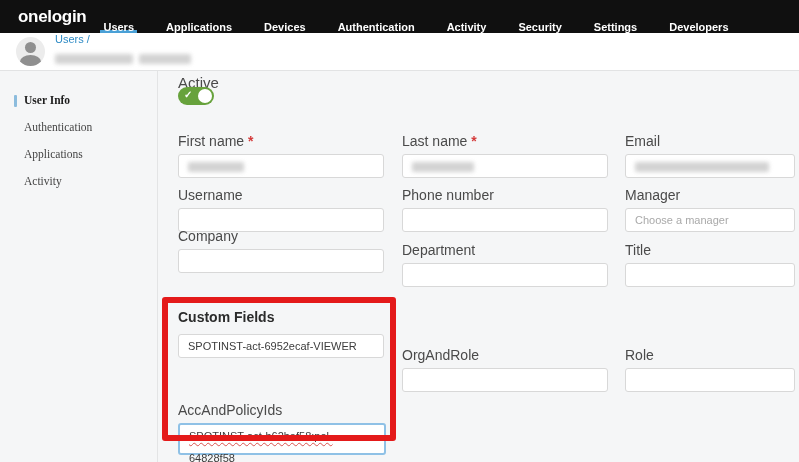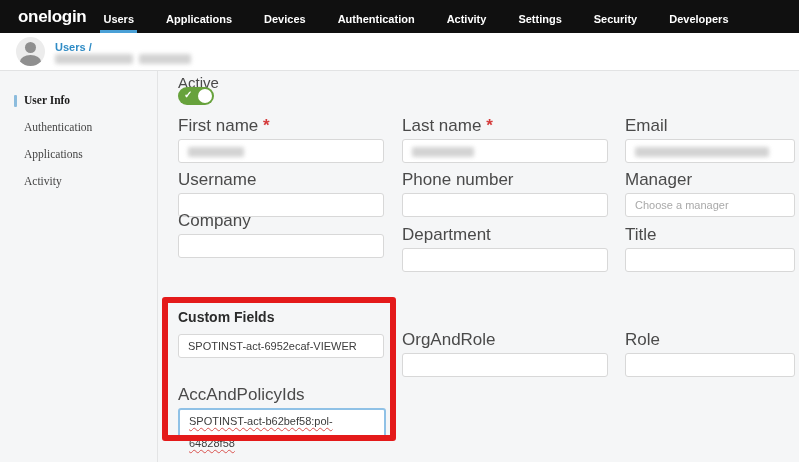--- a/index.html
+++ b/index.html
@@ -15,38 +15,38 @@
   .navbar {
     position: absolute; left:0; top:0; width:799px; height:33px;
     background:#101010; display:flex; align-items:stretch;
   }
   .logo {
     margin-left:18px; line-height:33px; color:#fff;
     font-size:17px; font-weight:700; letter-spacing:-0.3px;
   }
   .nav-items { display:flex; margin-left:14px; }
   .nav-item {
-    line-height:30px; height:33px; padding:4px 3px; margin-right:26px;
+    line-height:30px; height:33px; padding:12px 3px; margin-right:26px;
     color:#fff; font-size:11px; font-weight:700; cursor:pointer; white-space:nowrap;
   }
   .nav-item.active { box-shadow: inset 0 -3px 0 #4aa0d6; }
 
   
   .page-header {
     position:absolute; left:0; top:33px; width:799px; height:38px;
     background:#ffffff; border-bottom:1px solid #e2e3e4;
   }
   .avatar {
     position:absolute; left:16px; top:4px; width:29px; height:29px;
     border-radius:50%; background:#ececec; overflow:hidden;
   }
   .avatar-head { position:absolute; left:9px; top:5px; width:11px; height:11px; border-radius:50%; background:#8f8f8f; }
   .avatar-body { position:absolute; left:4px; top:18px; width:21px; height:13px; border-radius:50% 50% 0 0; background:#8f8f8f; }
   .breadcrumb {
-    position:absolute; left:55px; top:8px; font-size:11px; font-weight:700;
+    position:absolute; left:55px; top:0; font-size:11px; font-weight:400;
     color:#2e8bc5; text-decoration:none; cursor:pointer;
   }
   .redacted-row { position:absolute; left:55px; top:21px; display:flex; gap:6px; }
   .redacted {
     background:#c8c8c8; border-radius:2px; filter:blur(2px); opacity:.8;
     height:10px;
   }
 
   
   .sidebar {
@@ -62,21 +62,21 @@
     position:absolute; left:14px; top:8px; width:3px; height:12px;
     background:#8cbcdd; border-radius:1px;
   }
 
   
   .content {
     position:absolute; left:158px; top:71px; width:641px; height:391px;
     background:#f5f6f7; overflow:hidden;
   }
   .field { position:absolute; }
-  .field-label { display:block; font-size:17px; line-height:12px; color:#4a4a4a; margin-bottom:7px; white-space:nowrap; }
+  .field-label { display:block; font-size:14px; line-height:12px; color:#4a4a4a; margin-bottom:7px; white-space:nowrap;margin-top:15px; }
   .req { color:#d43b3b; font-weight:700; }
   .tb, .tb-div {
     display:block; width:206px; height:24px; background:#fff;
     border:1px solid #d8d8d8; border-radius:3px; font-size:11px;
     color:#3c3c3c; padding:0 9px; font-family:"Liberation Sans", sans-serif;
   }
   .tb::placeholder { color:#a9a9a9; }
   .tb-div { line-height:22px; position:relative; }
   .tb-div .redacted { position:absolute; top:7px; left:9px; }
   .col1 { left:20px; }  .col2 { left:244px; }  .col3 { left:467px; }
@@ -112,22 +112,22 @@
 <body>
 
 <div class="navbar">
   <div class="logo">onelogin</div>
   <div class="nav-items">
     <div class="nav-item active">Users</div>
     <div class="nav-item">Applications</div>
     <div class="nav-item">Devices</div>
     <div class="nav-item">Authentication</div>
     <div class="nav-item">Activity</div>
+    <div class="nav-item">Security</div>
     <div class="nav-item">Settings</div>
-    <div class="nav-item">Security</div>
     <div class="nav-item">Developers</div>
   </div>
 </div>
 
 <div class="page-header">
   <div class="avatar">
     <div class="avatar-head"></div>
     <div class="avatar-body"></div>
   </div>
   <a class="breadcrumb">Users /</a>

